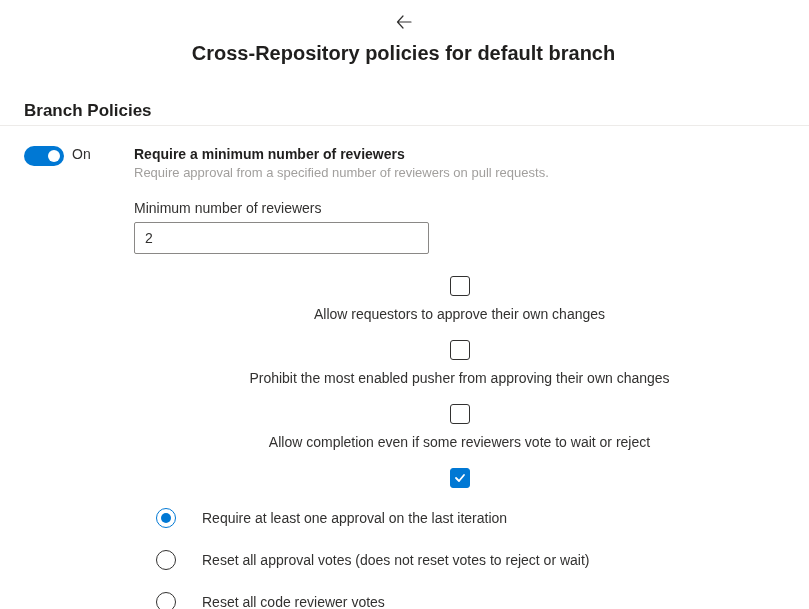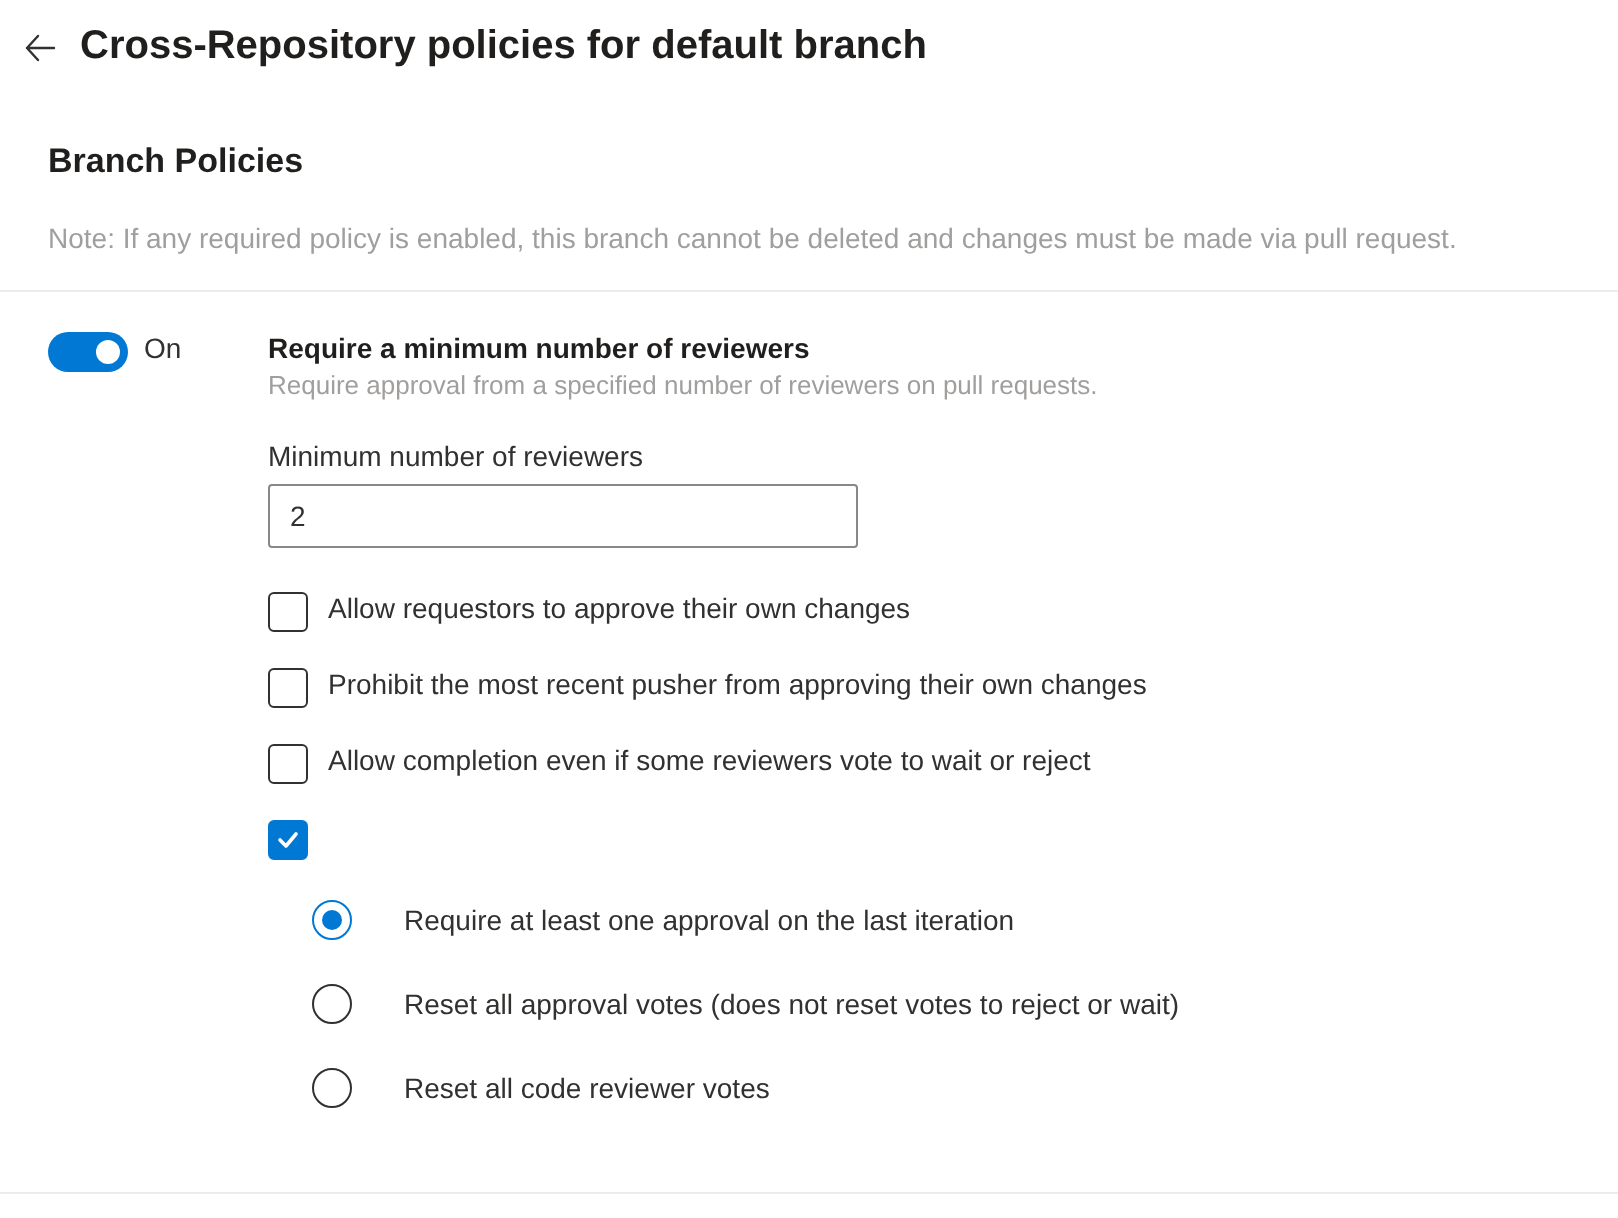--- a/index.html
+++ b/index.html
@@ -14,20 +14,21 @@
       background: #ffffff;
       width: 809px;
       height: 609px;
       overflow: hidden;
     }
     .header {
       display: flex;
       align-items: center;
       padding: 12px 12px 16px 10px;
       gap: 10px;
+      flex-direction: column;
     }
     .back-arrow {
       display: flex;
       align-items: center;
       justify-content: center;
       width: 20px;
       height: 20px;
       cursor: pointer;
     }
     .page-title {
@@ -35,21 +36,21 @@
       font-weight: 600;
       color: #201f1e;
     }
     .content {
       padding: 20px 24px 0 24px;
     }
     .section-title {
       font-size: 17px;
       font-weight: 600;
       color: #201f1e;
-      margin-bottom: 20px;
+      margin-bottom: 4px;
     }
     .section-note {
       font-size: 14px;
       color: #a19f9d;
       margin-bottom: 18px;
     }
     .divider {
       border: none;
       border-top: 1px solid #edebe9;
       margin: 0 -24px 20px -24px;
@@ -131,22 +132,24 @@
       color: #323130;
       border: 1px solid #8a8886;
       border-radius: 2px;
       outline: none;
     }
     .checkbox-list {
       margin-top: 22px;
     }
     .checkbox-row {
       display: flex;
+      align-items: center;
       gap: 10px;
       margin-bottom: 18px;
+      flex-direction: column;
     }
     .checkbox {
       width: 20px;
       height: 20px;
       border: 1px solid #323130;
       border-radius: 3px;
       cursor: pointer;
       flex-shrink: 0;
       display: flex;
       align-items: center;
@@ -217,21 +220,20 @@
   <div class="back-arrow">
     <svg width="16" height="16" viewBox="0 0 16 16" fill="none">
       <path d="M7 2 L1.5 8 L7 14 M1.5 8 H15" stroke="#323130" stroke-width="1.2" fill="none" stroke-linecap="round" stroke-linejoin="round"></path>
     </svg>
   </div>
   <h1 class="page-title">Cross-Repository policies for default branch</h1>
 </div>
 
 <div class="content">
   <div class="section-title">Branch Policies</div>
-  <div class="section-note">Note: If any required policy is enabled, this branch cannot be deleted and changes must be made via pull request.</div>
   <hr class="divider">
 
   <div class="policy-row">
     <div class="toggle-col">
       <div class="toggle on">
         <div class="toggle-knob"></div>
       </div>
       <span class="toggle-label">On</span>
     </div>
     <div class="policy-body">
@@ -245,21 +247,21 @@
         <div class="checkbox-row">
           <div class="checkbox">
             
           </div>
           <span class="checkbox-label">Allow requestors to approve their own changes</span>
         </div>
         <div class="checkbox-row">
           <div class="checkbox">
             
           </div>
-          <span class="checkbox-label">Prohibit the most recent pusher from approving their own changes</span>
+          <span class="checkbox-label">Prohibit the most enabled pusher from approving their own changes</span>
         </div>
         <div class="checkbox-row">
           <div class="checkbox">
             
           </div>
           <span class="checkbox-label">Allow completion even if some reviewers vote to wait or reject</span>
         </div>
         <div class="checkbox-row">
           <div class="checkbox checked">
             <svg width="12" height="12" viewBox="0 0 12 12">

